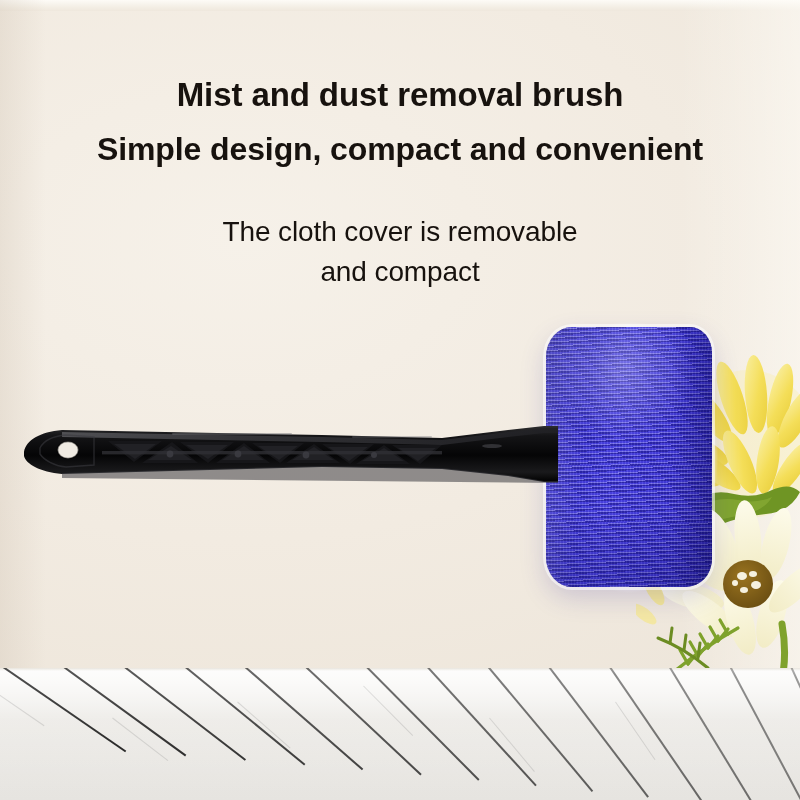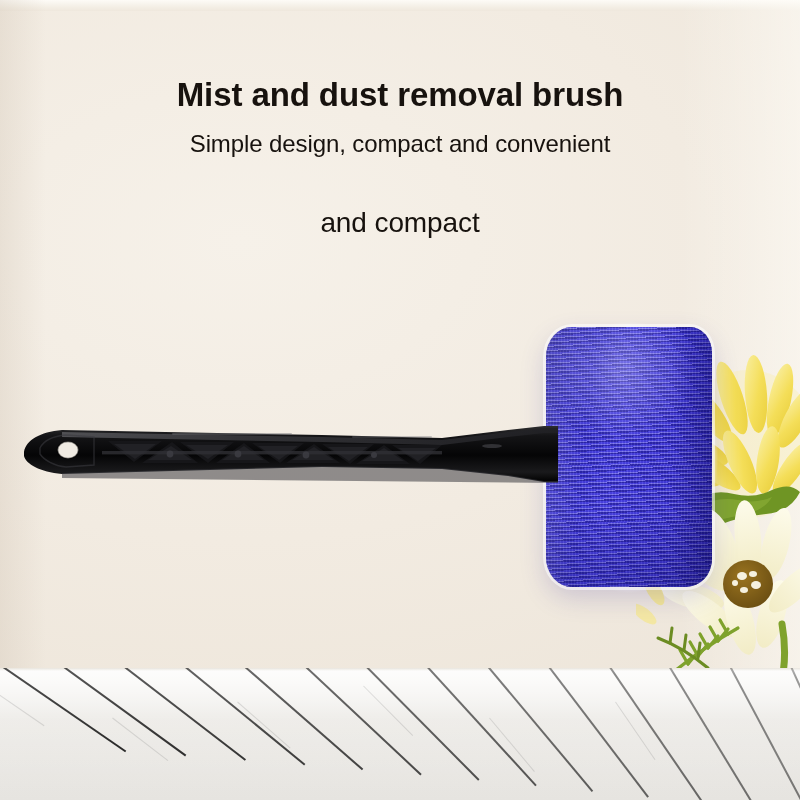--- a/index.html
+++ b/index.html
@@ -57,22 +57,22 @@
     color: #17120e;
   }
   .headline {
     font-size: 33px;
     font-weight: bold;
     letter-spacing: -0.1px;
     line-height: 1.18;
     margin: 0;
   }
   .subhead {
-    font-size: 24px;
-    font-weight: normal;
+    font-size: 32px;
+    font-weight: bold;
     line-height: 1.2;
     margin: 15px 0 0 0;
     letter-spacing: -0.1px;
   }
   .claim {
     font-size: 28px;
     font-weight: normal;
     line-height: 1.42;
     margin: 44px 0 0 0;
     letter-spacing: -0.1px;
@@ -211,20 +211,21 @@
 
   <div class="wall"></div>
   <div class="wall-top-strip"></div>
   <div class="wall-left-shade"></div>
   <div class="wall-right-shade"></div>
 
   <div class="text-wrap">
     <p class="headline">Mist and dust removal brush</p>
     <p class="subhead">Simple design, compact and convenient</p>
     <p class="claim">
+      <span class="l1">The cloth cover is removable</span>
       <span class="l2">and compact</span>
     </p>
   </div>
 
   <div class="flowers">
     <svg width="164" height="336" viewBox="0 0 164 336" xmlns="http://www.w3.org/2000/svg">
       <defs>
         <linearGradient id="petalY" x1="0" y1="0" x2="1" y2="1">
           <stop offset="0%" stop-color="#FBF0A6"></stop>
           <stop offset="55%" stop-color="#F4DE55"></stop>

